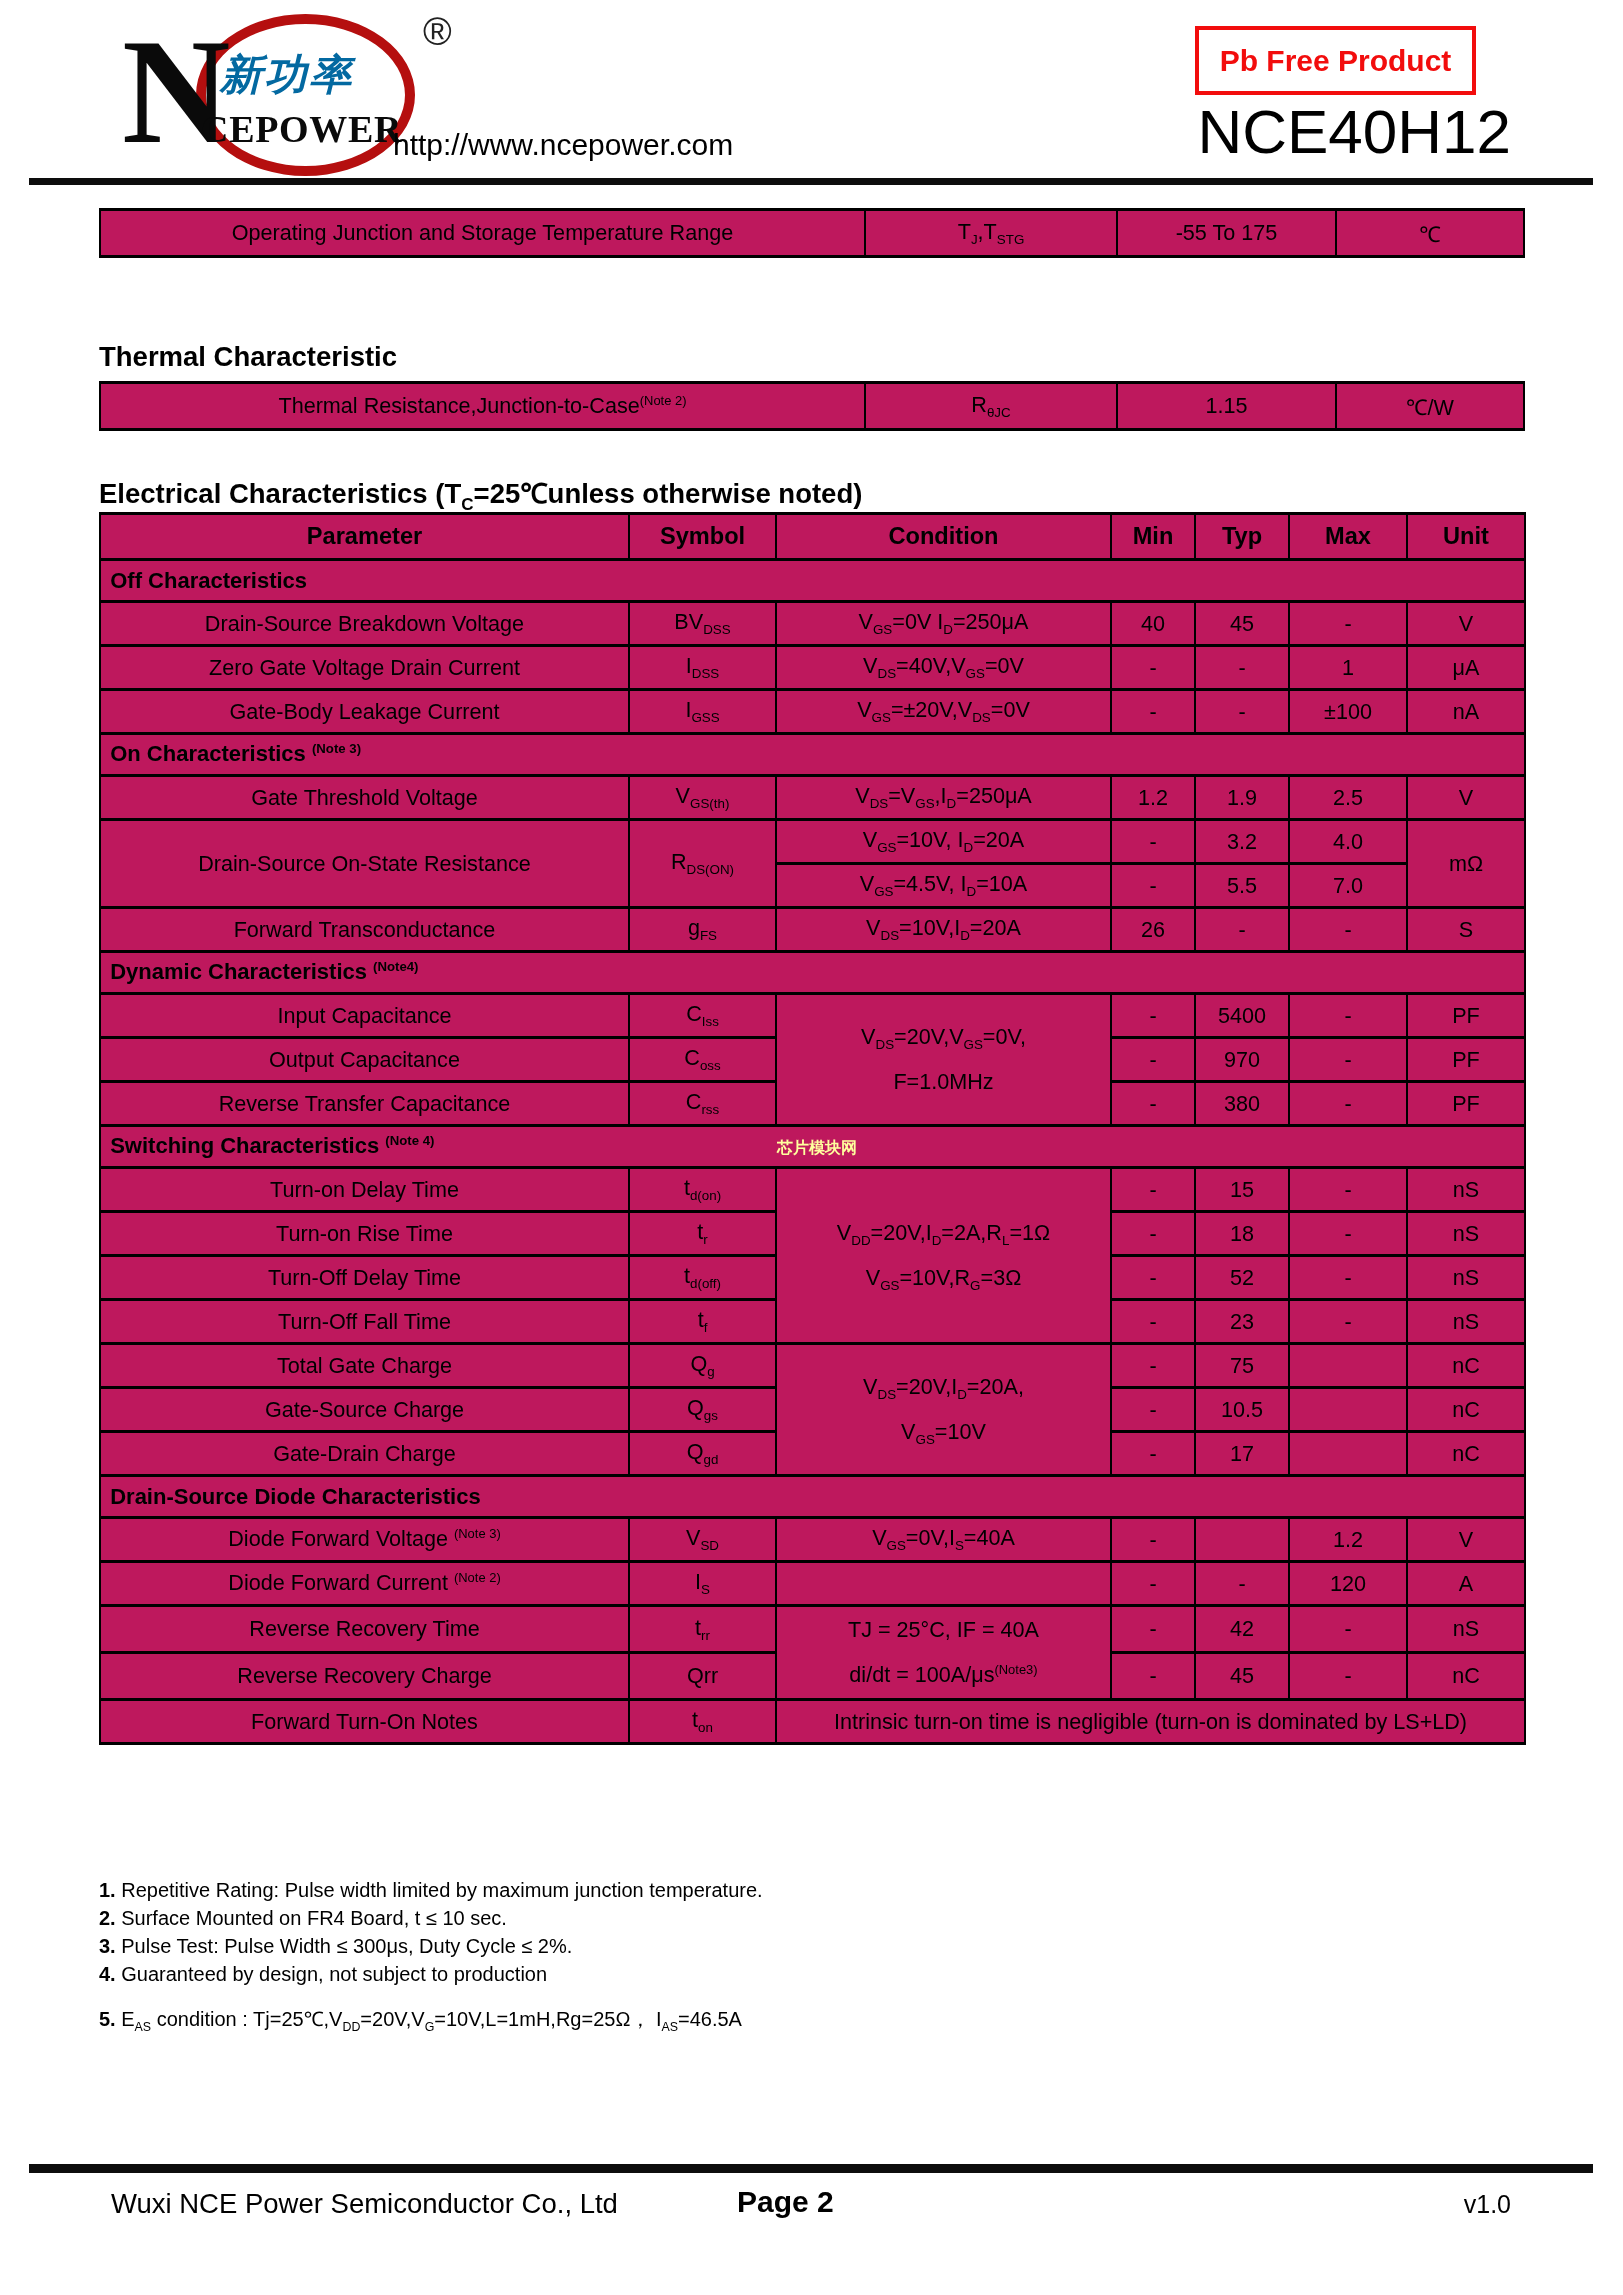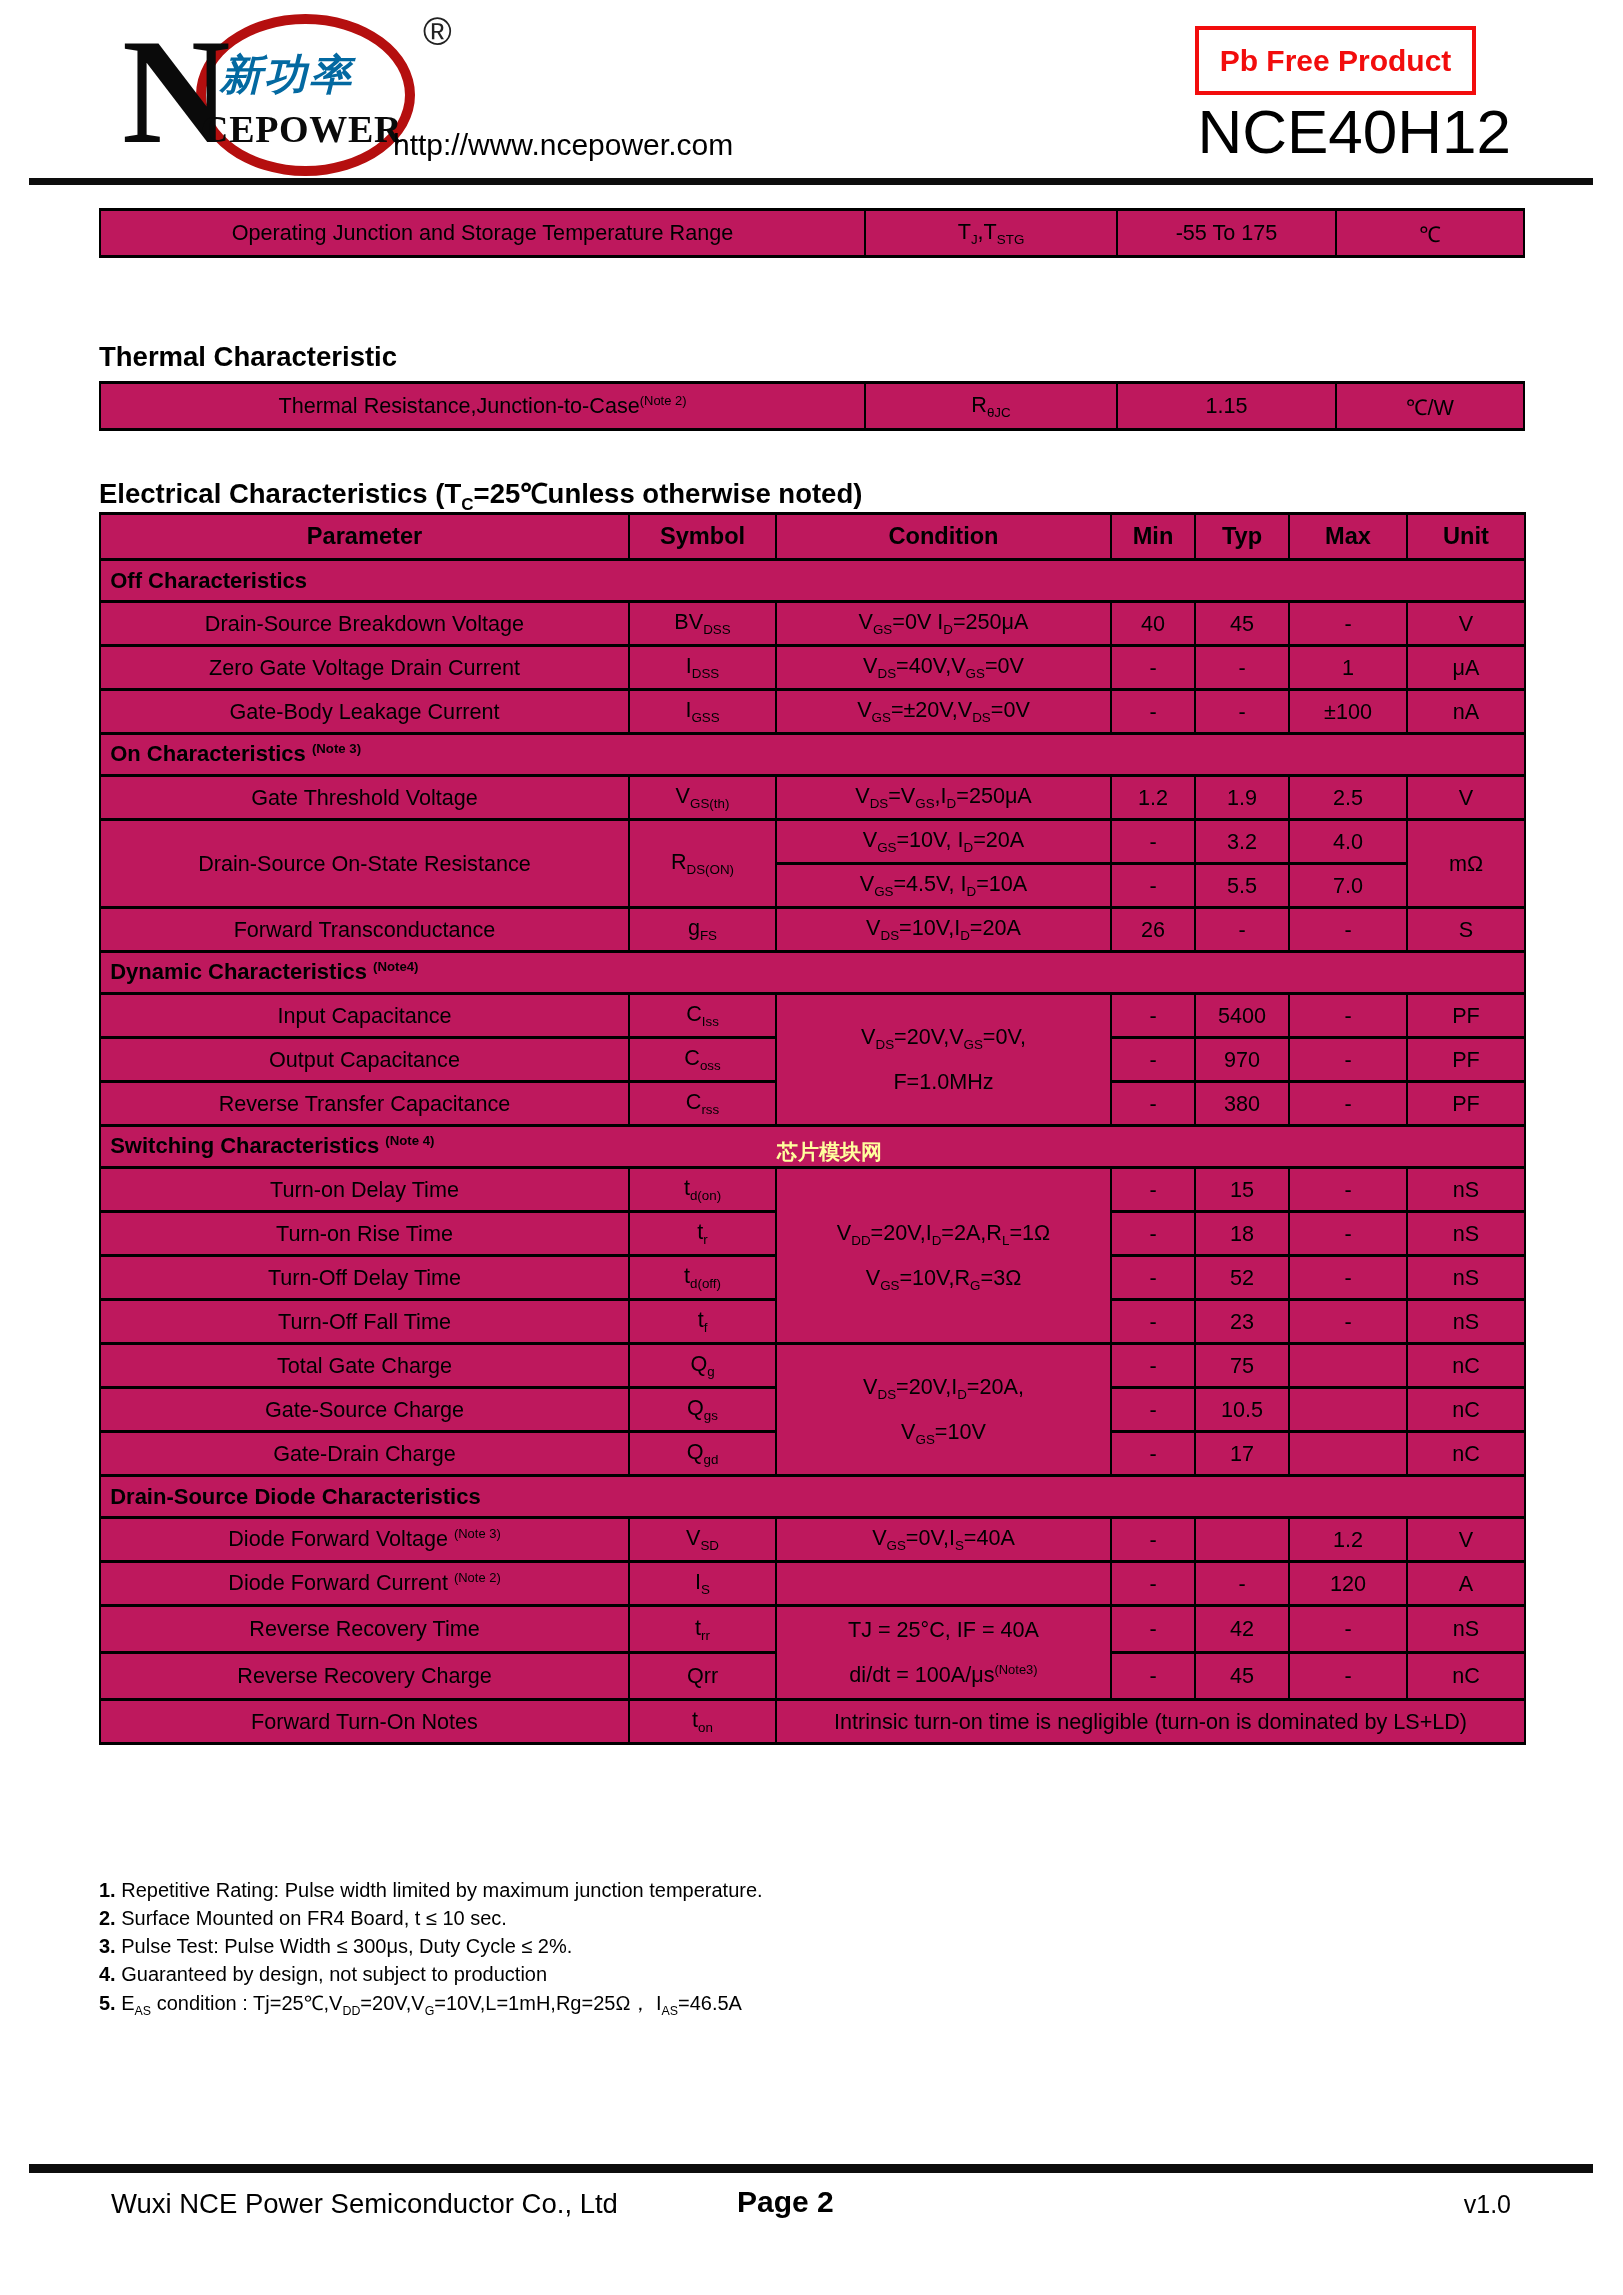--- a/index.html
+++ b/index.html
@@ -46,29 +46,29 @@
   .ml { line-height:2.05; }
   sub { font-size:0.62em; }
   sup { font-size:0.6em; }
 
   
   .h2 { position:absolute; left:99px; font-size:27.5px; font-weight:bold; white-space:nowrap; }
   #thermal-heading { top:341px; }
   #electrical-heading { top:474px; }
 
   
-  .watermark { position:absolute; left:777px; top:1138px; font-size:21px;
+  .watermark { position:absolute; left:777px; top:1138px; font-size:16px;
     color:#ffff9e; font-weight:bold; white-space:nowrap; }
 
   
   .notes { position:absolute; left:99px; top:1876px; width:1374px; }
   .notes h3 { font-size:27.5px; font-weight:bold; margin-bottom:14.4px; }
   .note { font-size:20px; line-height:28px; white-space:nowrap; }
   .note b { font-weight:bold; }
-  .note.last { margin-top:1px; }
+  .note.last { margin-top:17px; }
 
   
   .footer-rule { position:absolute; left:29px; top:2164px; width:1564px; height:8.5px; background:#0d0d0d; }
   .footer-company { position:absolute; left:111px; top:2188px; font-size:27.5px; }
   .footer-page { position:absolute; left:737px; top:2185px; font-size:30px; font-weight:bold; }
   .footer-version { position:absolute; right:112px; top:2190px; font-size:25px; }
 </style>
 </head>
 <body>
 

